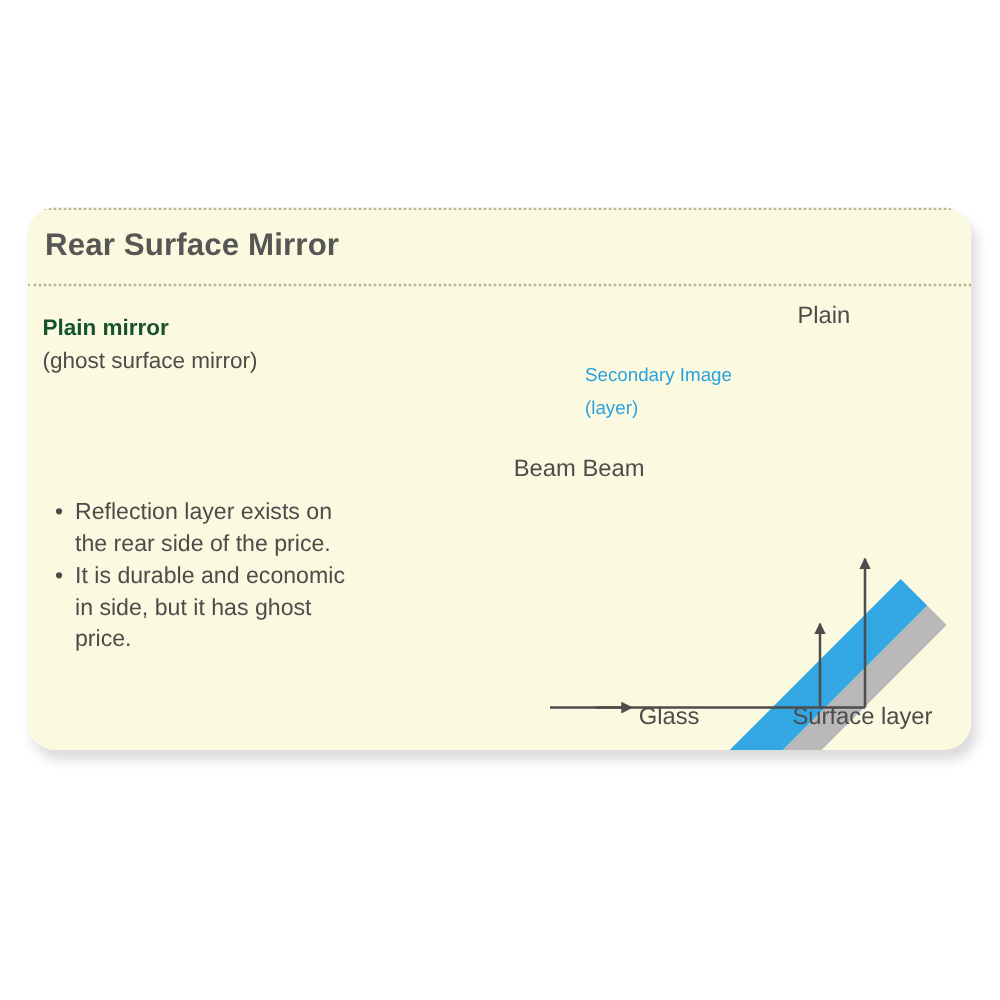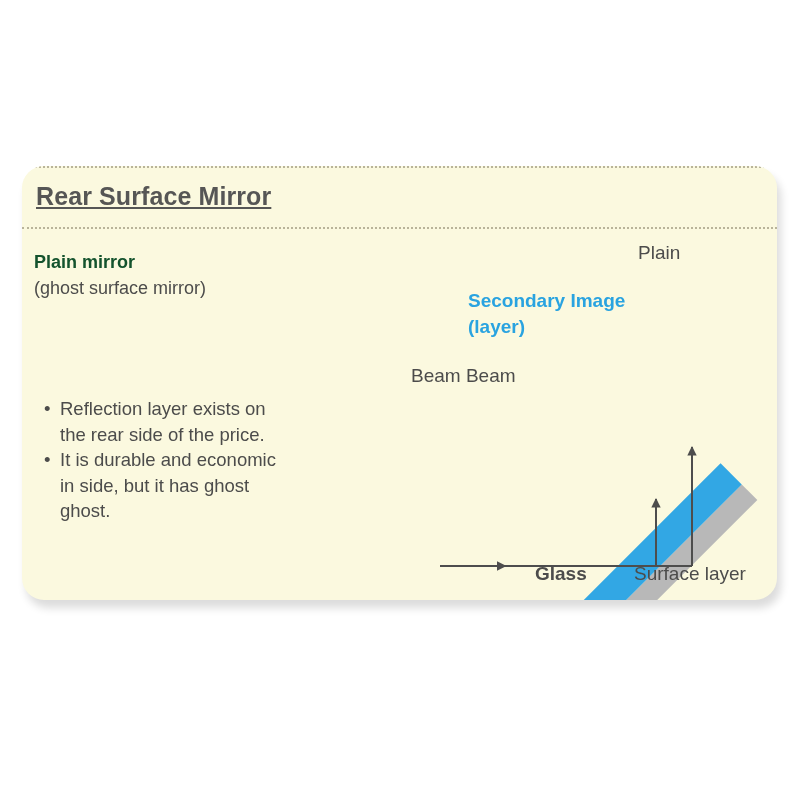--- a/index.html
+++ b/index.html
@@ -53,21 +53,20 @@
 
   .card-title {
     position: absolute;
     left: 14px;
     top: 16px;
     font-size: 25px;
     font-weight: bold;
     color: #565655;
     letter-spacing: 0.1px;
     white-space: nowrap;
-    text-decoration: underline;
   }
 
   
   .left-col {
     position: absolute;
     left: 12px;
     top: 84px;
     width: 330px;
   }
 
@@ -126,25 +125,24 @@
 
   .lbl {
     position: absolute;
     font-size: 19px;
     color: #4c4c4b;
     white-space: nowrap;
   }
 
   .lbl-blue {
     position: absolute;
-    font-size: 19px;
+    font-size: 15px;
     color: #29a3e0;
     white-space: nowrap;
     line-height: 26px;
-    font-weight: bold;
   }
 </style>
 </head>
 <body>
 
 <div id="stage">
 
   <div class="card">
 
     <div class="card-dotted-top"></div>
@@ -160,21 +158,21 @@
     <div class="bullets">
       <div class="bullet">
         <span class="dot">•</span>
         <div>Reflection layer exists on</div>
         <div>the rear side of the price.</div>
       </div>
       <div class="bullet">
         <span class="dot">•</span>
         <div>It is durable and economic</div>
         <div>in side, but it has ghost</div>
-        <div>ghost.</div>
+        <div>price.</div>
       </div>
     </div>
 
     <div class="diagram">
 
       <svg width="755" height="434" viewBox="0 0 755 434">
         <defs>
           <marker id="ah" markerWidth="11" markerHeight="11" refX="8.5" refY="5.5" orient="auto" markerUnits="userSpaceOnUse">
             <path d="M0,0.8 L9.5,5.5 L0,10.2 Z" fill="#4d4d4d"></path>
           </marker>
@@ -203,21 +201,21 @@
         <line x1="632" y1="456" x2="690" y2="541" stroke="#4d4d4d" stroke-width="2" marker-end="url(#ah)"></line>
       </svg>
 
       <div class="lbl" style="left:616px; top:76px;">Plain</div>
 
       <div class="lbl-blue" style="left:446px; top:122px;">Secondary Image</div>
       <div class="lbl-blue" style="left:446px; top:148px;">(layer)</div>
 
       <div class="lbl" style="left:389px; top:199px;">Beam Beam</div>
 
-      <div class="lbl" style="left:513px; top:397px;font-weight:bold;">Glass</div>
+      <div class="lbl" style="left:489px; top:397px;">Glass</div>
 
       <div class="lbl" style="left:612px; top:397px;">Surface layer</div>
 
     </div>
 
   </div>
 
 </div>
 
 </body></html>

